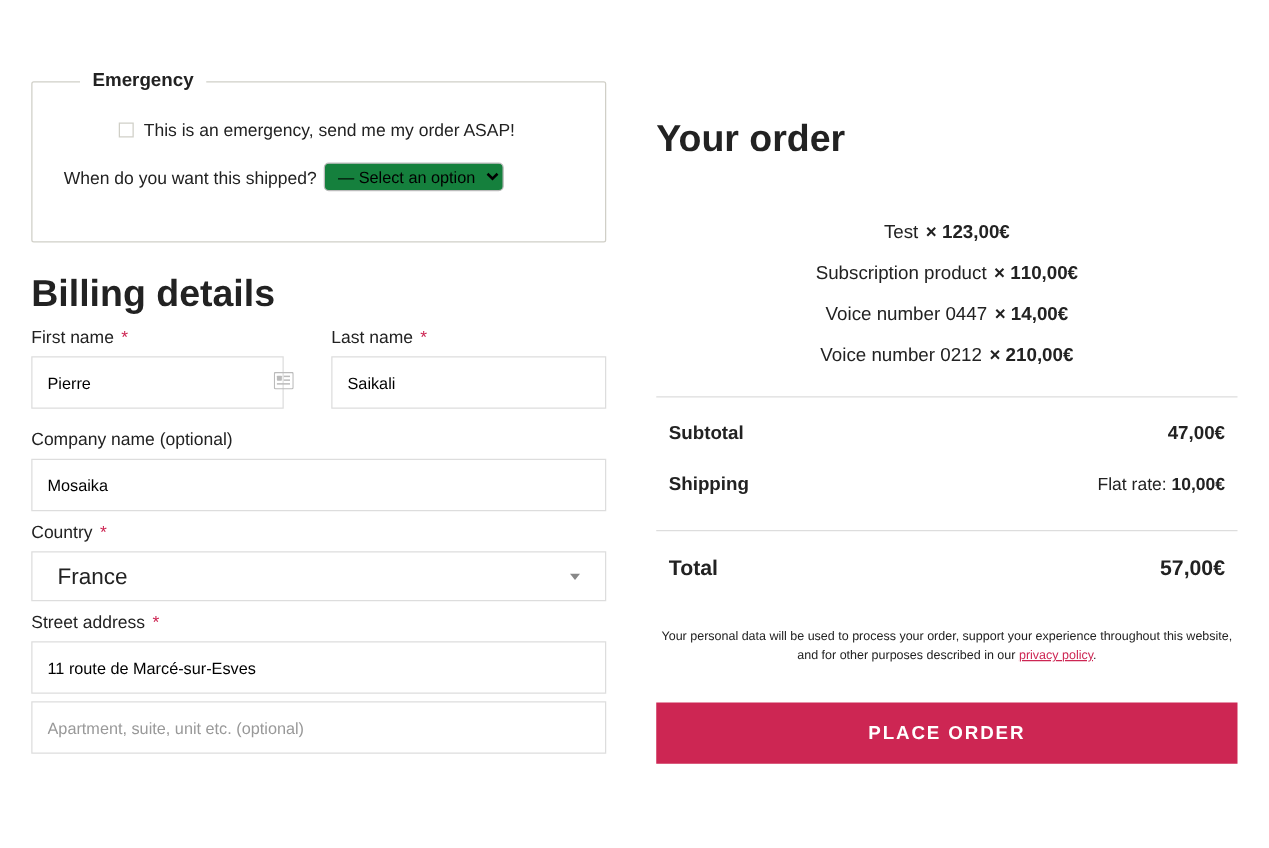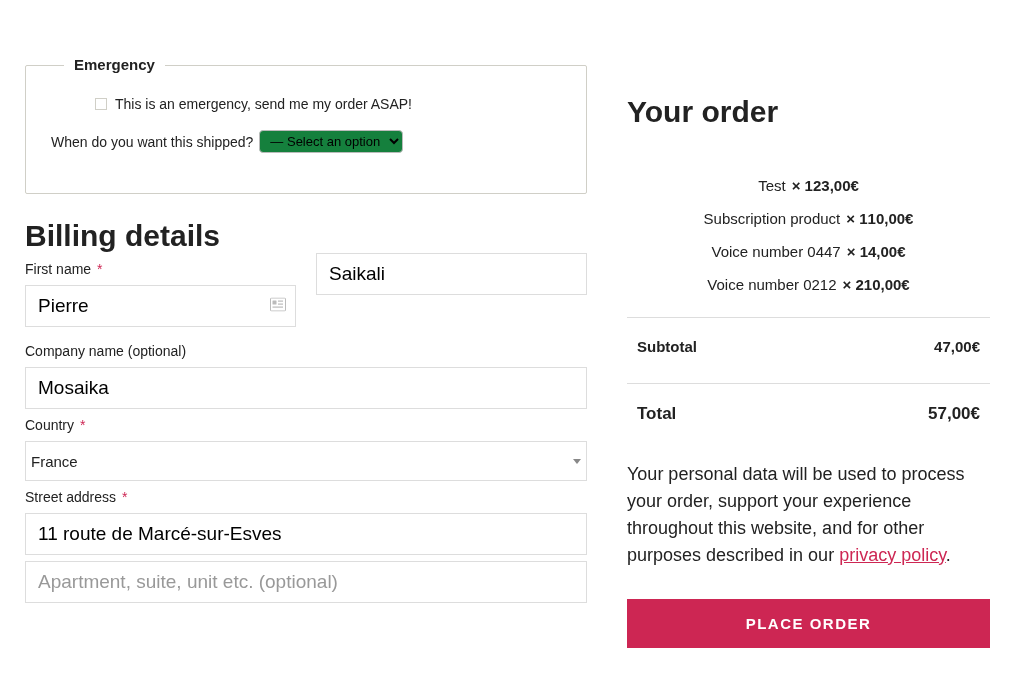--- a/index.html
+++ b/index.html
@@ -57,42 +57,42 @@
     font-weight: 800;
     margin-top: 20px;
   }
   .row { display: flex; gap: 20px; margin-bottom: 8px; }
   .field { flex: 1; display: flex; flex-direction: column; }
   .label { font-size: 14px; margin-bottom: 8px; margin-top: 8px; }
   .req { color: #cd2653; margin-left: 2px; }
   .input {
     border: 1px solid #ddd;
     padding: 10px 12px;
-    font-size: 19px;
+    font-size: 13px;
     outline: none;
     height: 42px;
     background: #fff;
   }
   .input::placeholder { color: #999; }
   .input-wrap { position: relative; }
   .contact-icon {
     position: absolute;
     right: 10px;
     top: 50%;
     transform: translateY(-50%);
     color: #aaa;
   }
   .select-wrap {
     border: 1px solid #ddd;
     height: 40px;
     display: flex;
     align-items: center;
-    padding: 0 5px;
+    padding: 0 20px;
     justify-content: space-between;
-    font-size: 15px;
+    font-size: 18px;
   }
   .select-caret {
     width: 0; height: 0;
     border-left: 4px solid transparent;
     border-right: 4px solid transparent;
     border-top: 5px solid #888;
   }
 
   
   h1.order {
@@ -116,24 +116,25 @@
     font-size: 15px;
     gap: 24px;
   }
   .total-line .left-lbl { font-weight: 700; }
   .total-line .right-val { font-weight: 700; }
   .ship-rate { font-weight: 400; font-size: 14px; }
   .ship-rate b { font-weight: 700; }
   .grand { font-size: 17px; }
 
   .disclaimer {
-    font-size: 18px;
+    font-size: 10px;
     line-height: 1.5;
     margin-top: 25px;
     margin-bottom: 30px;
+    text-align: center;
   }
   .disclaimer a { color: #cd2653; text-decoration: underline; }
 
   .place-order {
     width: 100%;
     background: #cd2653;
     color: #fff;
     border: none;
     padding: 16px;
     font-size: 15px;
@@ -176,20 +177,24 @@
                 <rect x="0.5" y="0.5" width="15" height="13" rx="1" fill="none" stroke="#bbb"></rect>
                 <rect x="2.5" y="3" width="4" height="4" rx="0.5" fill="#bbb"></rect>
                 <rect x="8" y="3" width="5" height="1.2" fill="#bbb"></rect>
                 <rect x="8" y="6" width="5" height="1.2" fill="#bbb"></rect>
                 <rect x="2.5" y="9" width="10.5" height="1.2" fill="#bbb"></rect>
               </svg>
           </span>
         </div>
       </div>
       <div class="field">
+        <div class="label">
+          <span>Last name</span>
+          <span class="req">*</span>
+        </div>
         <input class="input" value="Saikali" style="">
       </div>
     </div>
 
     <div class="field">
       <div class="label">
         <span>Company name (optional)</span>
       </div>
       <input class="input" value="Mosaika" style="">
     </div>
@@ -240,20 +245,27 @@
       </div>
     </div>
 
     <hr class="divider">
 
     <div class="total-line">
       <span class="left-lbl">Subtotal</span>
       <span class="right-val">47,00€</span>
     </div>
 
+    <div class="total-line">
+      <span class="left-lbl">Shipping</span>
+      <span class="ship-rate">
+        <span>Flat rate:</span>
+        <b>10,00€</b>
+      </span>
+    </div>
 
     <hr class="divider">
 
     <div class="total-line grand">
       <span class="left-lbl">Total</span>
       <span class="right-val">57,00€</span>
     </div>
 
     <p class="disclaimer">
       <span>Your personal data will be used to process your order, support your experience throughout this website, and for other purposes described in our </span><a href="#">privacy policy</a><span>.</span>

